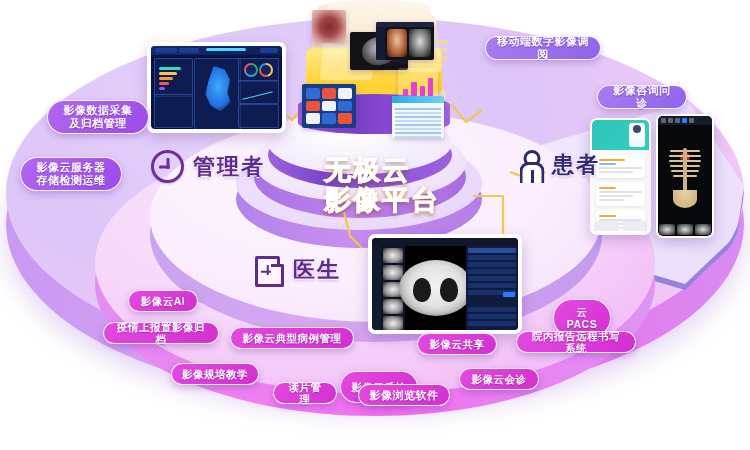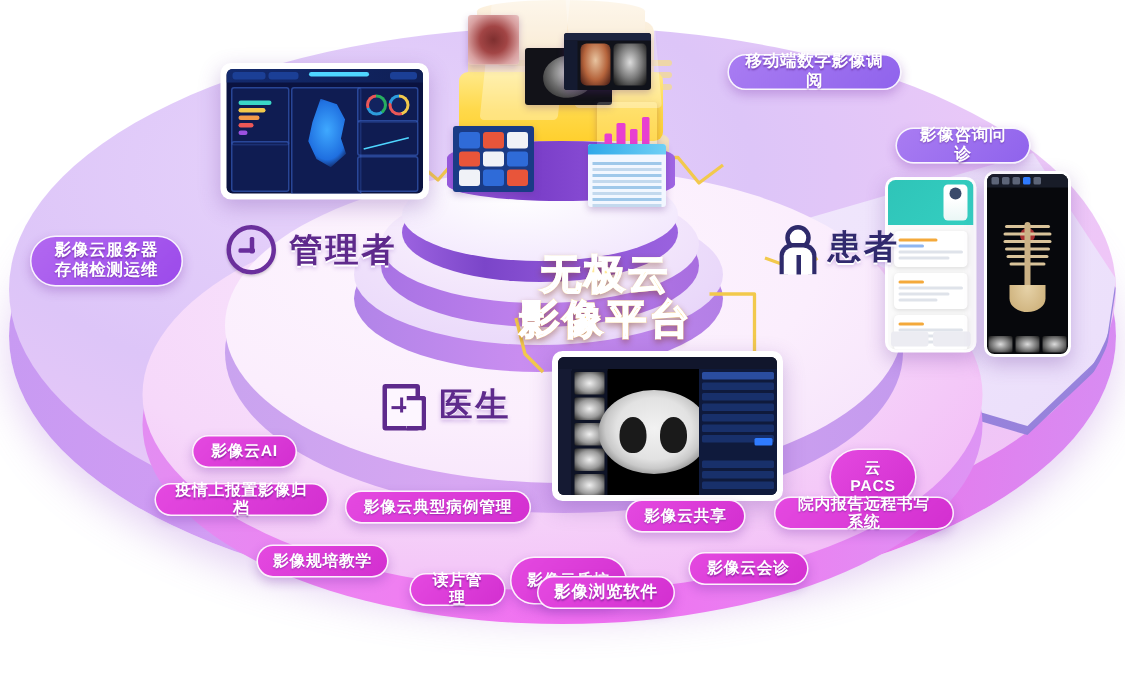--- a/index.html
+++ b/index.html
@@ -212,21 +212,21 @@
   .icon-patient{width:22px;height:30px;position:relative;}
   .icon-patient .head{position:absolute;left:50%;top:0;transform:translateX(-50%);
         width:11px;height:11px;border-radius:50%;border:3px solid #2e2a6b;background:#fff;}
   .icon-patient .body{position:absolute;left:50%;top:12px;transform:translateX(-50%);
         width:19px;height:18px;border:3px solid #2e2a6b;border-bottom:none;
         border-radius:9px 9px 0 0;background:#fff;}
   .icon-patient .body:after{content:"";position:absolute;left:50%;top:5px;transform:translateX(-50%);
         width:3px;height:13px;background:#2e2a6b;}
 
   
-  #center-title{position:absolute;left:324px;top:168px;width:160px;text-align:center;
+  #center-title{position:absolute;left:324px;top:155px;width:160px;
       font-size:27px;font-weight:bold;line-height:1.12;letter-spacing:2px;
       background:linear-gradient(180deg,#fff6c2 0%,#ffe07a 38%,#ffc21f 62%,#f79b12 100%);
       -webkit-background-clip:text;background-clip:text;color:transparent;
       -webkit-text-stroke:1px #ffffff;
       filter:drop-shadow(0 2px 2px rgba(120,50,20,.45));}
 
   
   #links{position:absolute;left:0;top:0;width:750px;height:450px;pointer-events:none;}
 </style>
 </head>
@@ -459,20 +459,24 @@
   </div>
 
   <div class="role role-patient" style="left:521px;top:150px;">
     <span class="icon-patient">
       <span class="head"></span>
         <span class="body"></span>
     </span>
     <span class="role-label">患者</span>
   </div>
 
+  <div class="pill violet" style="left:47px;top:100px;width:102px;height:34px;font-size:11px;flex-direction:column;">
+    <span>影像数据采集</span>
+    <span>及归档管理</span>
+  </div>
   <div class="pill violet" style="left:20px;top:157px;width:102px;height:34px;font-size:11px;flex-direction:column;">
     <span>影像云服务器</span>
     <span>存储检测运维</span>
   </div>
 
   <div class="pill lilac" style="left:485px;top:36px;width:116px;height:24px;font-size:11px;">
     <span>移动端数字影像调阅</span>
   </div>
   <div class="pill lilac" style="left:597px;top:85px;width:90px;height:24px;font-size:11px;">
     <span>影像咨询问诊</span>

